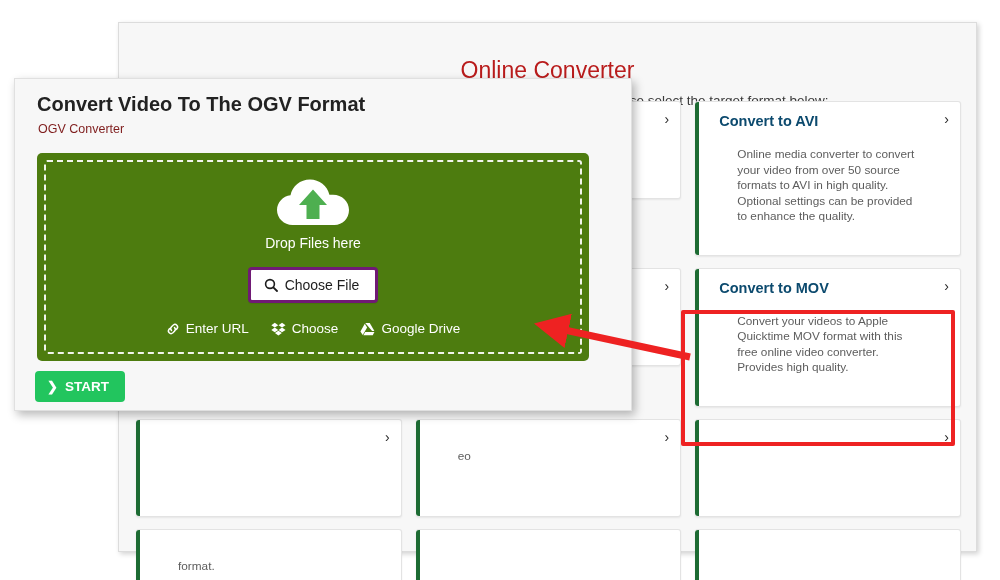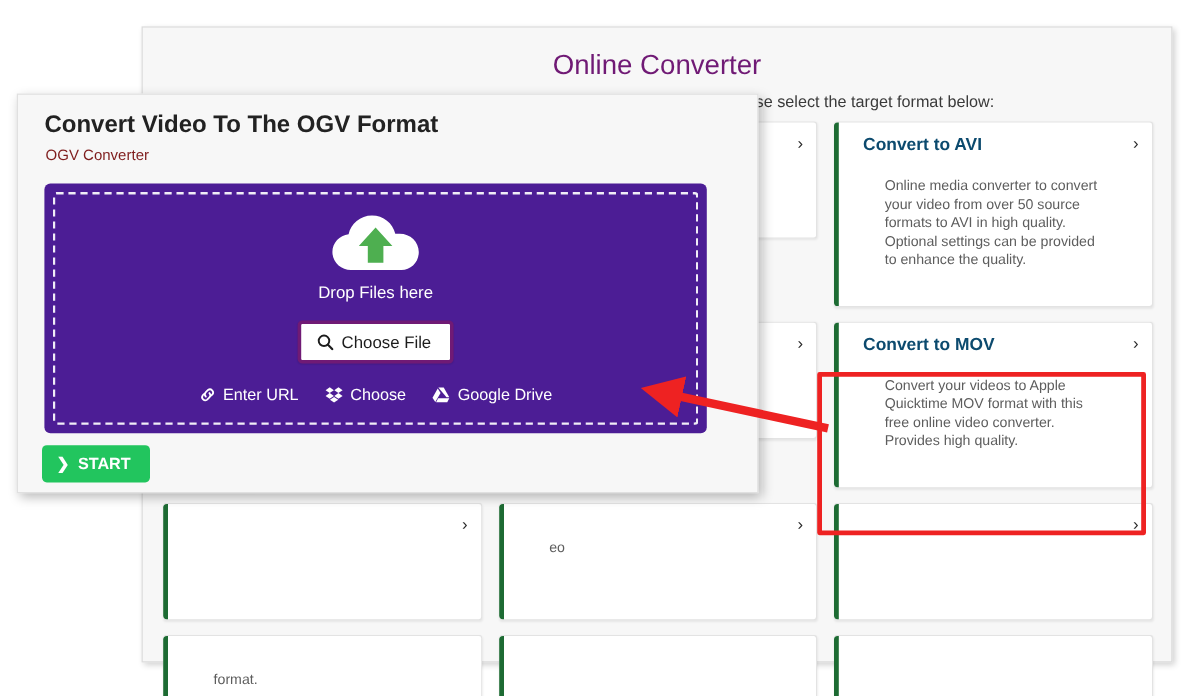--- a/index.html
+++ b/index.html
@@ -17,22 +17,22 @@
     left: 118px; top: 22px;
     width: 859px; height: 530px;
     background: #f7f7f7;
     border: 1px solid #dcdcdc;
     box-sizing: border-box;
     box-shadow: 2px 2px 5px rgba(0,0,0,0.18);
   }
   .page-title {
     text-align: center;
     font-size: 23px;
-    color: #701a75;
-    margin-top: 18px;
+    color: #b91c1c;
+    margin-top: 34px;
     font-weight: normal;
   }
   .page-subtitle {
     text-align: center;
     font-size: 13.5px;
     color: #3a3a3a;
     margin-top: 9px;
   }
 
   
@@ -128,21 +128,21 @@
   .dialog-subtitle {
     font-size: 12.5px;
     color: #7f1d1d;
     margin: 6px 0 0 23px;
   }
 
   .dropzone {
     position: absolute;
     left: 22px; top: 74px;
     width: 552px; height: 208px;
-    background: #4c1d95;
+    background: #4d7c0f;
     border-radius: 5px;
     box-sizing: border-box;
   }
   .dropzone-dash {
     position: absolute;
     left: 7px; top: 7px; right: 7px; bottom: 7px;
     border: 2px dashed rgba(255,255,255,0.92);
     border-radius: 3px;
     box-sizing: border-box;
   }

